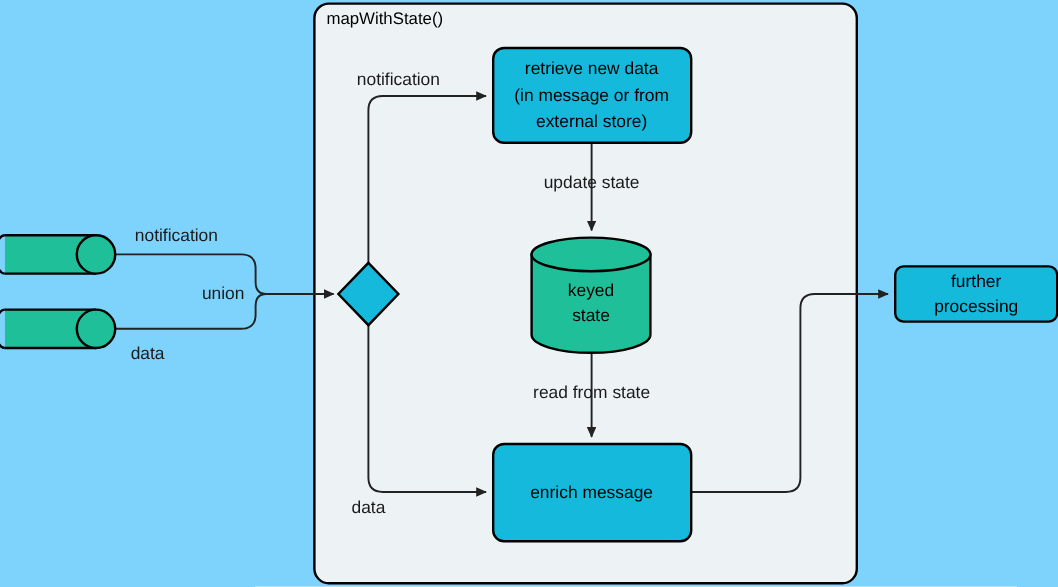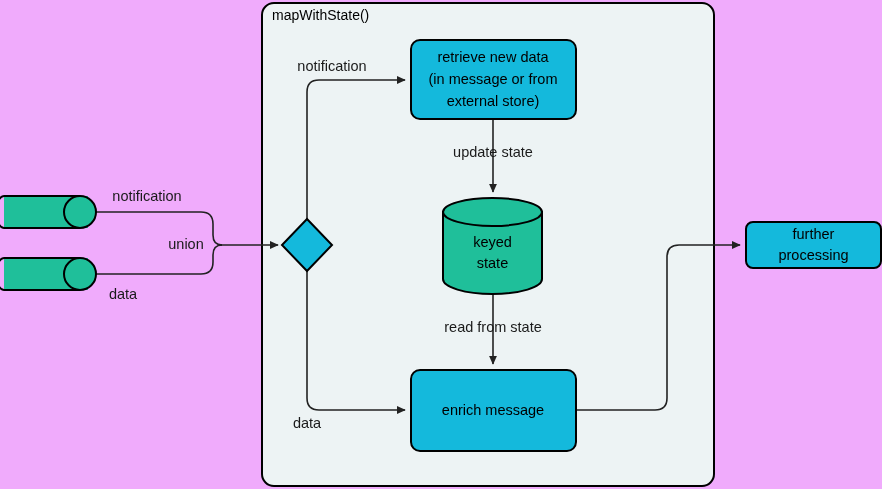--- a/index.html
+++ b/index.html
@@ -11,21 +11,21 @@
   body {
     width: 882px;
     height: 489px;
     overflow: hidden;
     font-family: "Liberation Sans", "DejaVu Sans", sans-serif;
   }
   #diagram-root {
     position: relative;
     width: 882px;
     height: 489px;
-    background: #f0abfc;
+    background: #7dd3fc;
   }
   svg#diagram-svg {
     position: absolute;
     left: 0;
     top: 0;
     width: 882px;
     height: 489px;
     display: block;
   }
   .shape-stroke {

